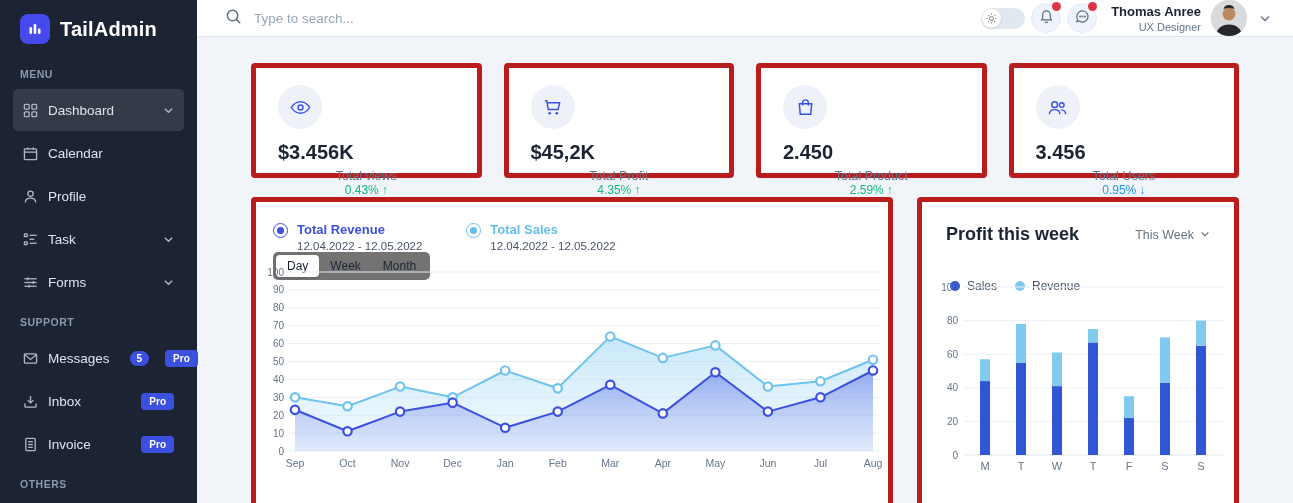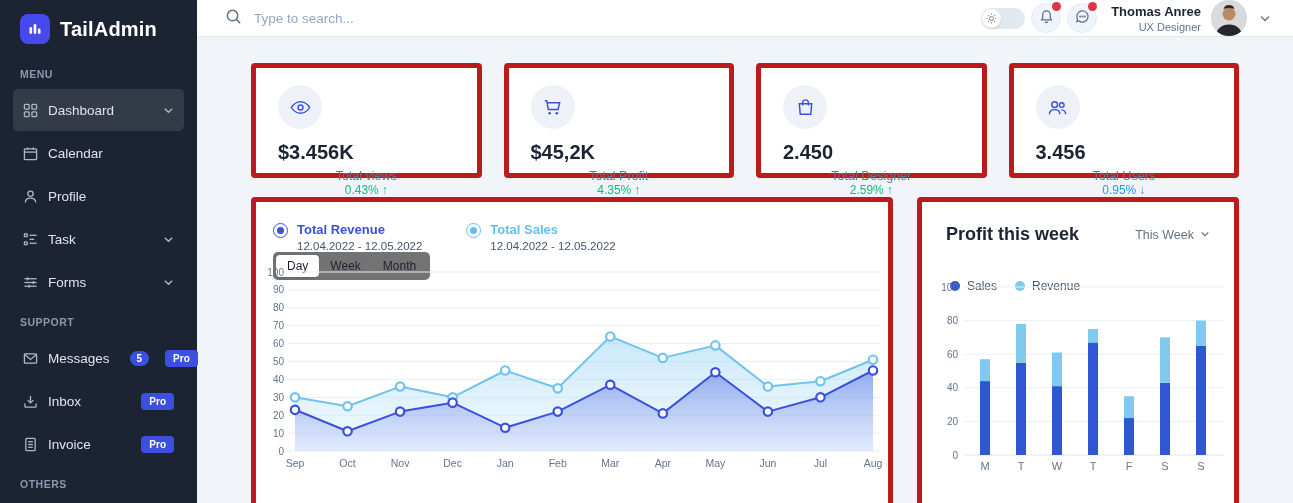--- a/index.html
+++ b/index.html
@@ -336,21 +336,21 @@
 
       <div class="card stat-card">
         <div class="stat-icon">
           <svg width="21" height="21" viewBox="0 0 22 22" fill="none" stroke="currentColor" stroke-width="1.5">
               <path d="M4.5 7h13l-1 11h-11z"></path>
               <path d="M8 9V6a3 3 0 0 1 6 0v3"></path>
             </svg>
         </div>
         <div class="stat-value">2.450</div>
         <div class="stat-bottom">
-          <span class="stat-label">Total Designer</span>
+          <span class="stat-label">Total Product</span>
           <span class="stat-delta" style="color: rgb(16, 185, 129);">
               <span>2.59%</span>
               <span>↑</span>
             </span>
         </div>
       </div>
 
       <div class="card stat-card">
         <div class="stat-icon">
           <svg width="21" height="21" viewBox="0 0 22 22" fill="none" stroke="currentColor" stroke-width="1.5">

